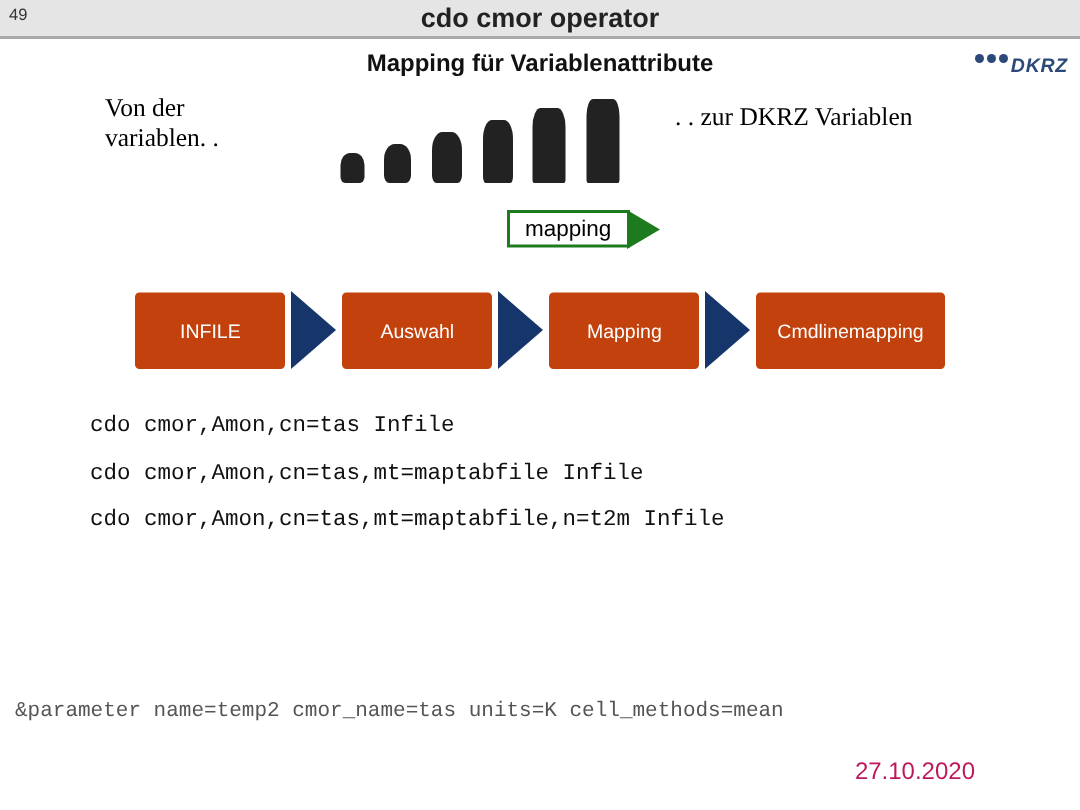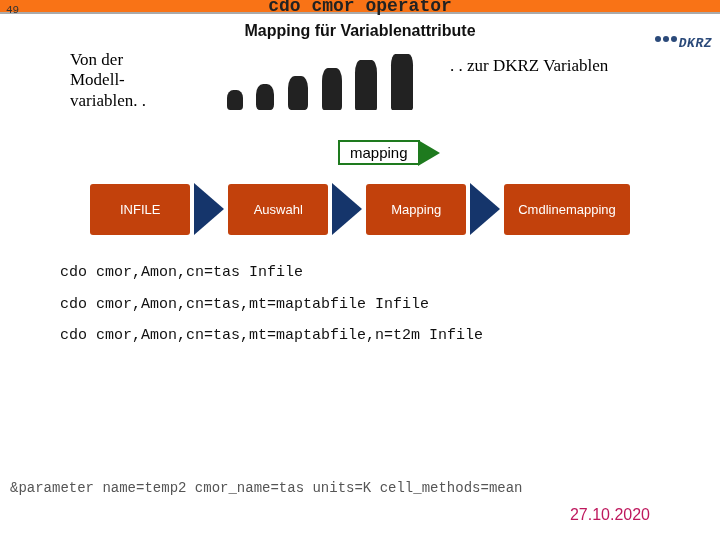--- a/index.html
+++ b/index.html
@@ -1,17 +1,17 @@
 <!DOCTYPE html>
 <html><head>
 <meta charset="utf-8">
 <style>
   * { margin: 0; padding: 0; box-sizing: border-box; }
   body { width: 720px; height: 540px; font-family: Arial, sans-serif; background: #fff; position: relative; overflow: hidden; }
-  .header { background: #f97316; border-bottom: 2px solid #aaa; height: 14px; display: flex; align-items: center; position: relative; font-family: Liberation Mono, monospace; }
+  .header { background: #e5e5e5; border-bottom: 2px solid #aaa; height: 26px; display: flex; align-items: center; position: relative; }
   .slide-num { position: absolute; left: 6px; top: 4px; font-size: 11px; color: #333; }
   .title { margin: 0 auto; font-size: 18px; font-weight: bold; color: #222; }
   .logo { position: absolute; right: 8px; top: 4px; display: flex; gap: 2px; margin-top: 32px; }
   .logo-dots { display: flex; gap: 2px; }
   .logo-dot { width: 6px; height: 6px; border-radius: 50%; background: #2b4a7a; }
   .logo-text { font-size: 13px; font-weight: bold; color: #2b4a7a; font-style: italic; letter-spacing: 0.5px; }
   .subtitle { text-align: center; font-size: 16px; font-weight: bold; margin-top: 8px; color: #111; }
   .toprow { display: flex; align-items: flex-start; padding: 10px 40px 0 70px; gap: 20px; }
   .left-text { font-size: 17px; font-family: 'Times New Roman', serif; line-height: 1.2; width: 130px; }
   .evolution { width: 200px; height: 60px; display: flex; align-items: flex-end; justify-content: space-around; }
@@ -23,21 +23,21 @@
   .s5 { width: 22px; height: 50px; border-radius: 25% 25% 5% 5%; }
   .s6 { width: 22px; height: 56px; border-radius: 20% 20% 5% 5%; }
   .right-text { font-size: 17px; font-family: 'Times New Roman', serif; margin-left: 10px; margin-top: 6px; }
   .mapping-box { position: absolute; left: 338px; top: 140px; border: 2px solid #1e7a1e; padding: 2px 10px; font-size: 15px; background: #fff; }
   .mapping-arrow { position: absolute; left: 418px; top: 140px; width: 0; height: 0; border-top: 13px solid transparent; border-bottom: 13px solid transparent; border-left: 22px solid #1e7a1e; }
   .mapping-arrow::before { content: ''; position: absolute; left: -22px; top: -8px; width: 0; height: 0; border-top: 8px solid transparent; border-bottom: 8px solid transparent; border-left: 0; }
   .flow { display: flex; align-items: center; justify-content: center; gap: 0; margin-top: 72px; padding: 0 30px; }
   .flow-box { background: #c2410c; color: #fff; font-size: 13px; padding: 18px 14px; border-radius: 3px; text-align: center; min-width: 100px; }
   .flow-arrow { width: 0; height: 0; border-top: 26px solid transparent; border-bottom: 26px solid transparent; border-left: 30px solid #15356b; margin: 0 4px; }
   .cmds { margin: 22px 40px 16px 60px; font-family: 'Courier New', monospace; font-size: 15px; line-height: 2.1; color: #111; }
-  .param { position: absolute; bottom: 44px; left: 10px; font-family: 'Courier New', monospace; font-size: 14px; color: #555; }
+  .param { position: absolute; bottom: 58px; left: 10px; font-family: 'Courier New', monospace; font-size: 14px; color: #555; }
   .date { position: absolute; bottom: 16px; right: 70px; font-size: 16px; color: #be185d; }
 </style>
 </head>
 <body>
 
 <div class="header">
   <span class="slide-num">49</span>
   <span class="title">cdo cmor operator</span>
   <div class="logo">
     <div class="logo-dots">
@@ -47,21 +47,20 @@
     </div>
     <span class="logo-text">DKRZ</span>
   </div>
 </div>
 
 <div class="subtitle">Mapping für Variablenattribute</div>
 
 <div class="toprow">
   <div class="left-text">
     <div>Von der</div>
-    <div>Modell-</div>
     <div>variablen. .</div>
   </div>
   <div class="evolution">
     <span class="silhouette s1"></span>
       <span class="silhouette s2"></span>
       <span class="silhouette s3"></span>
     <span class="silhouette s4"></span>
       <span class="silhouette s5"></span>
       <span class="silhouette s6"></span>
   </div>

